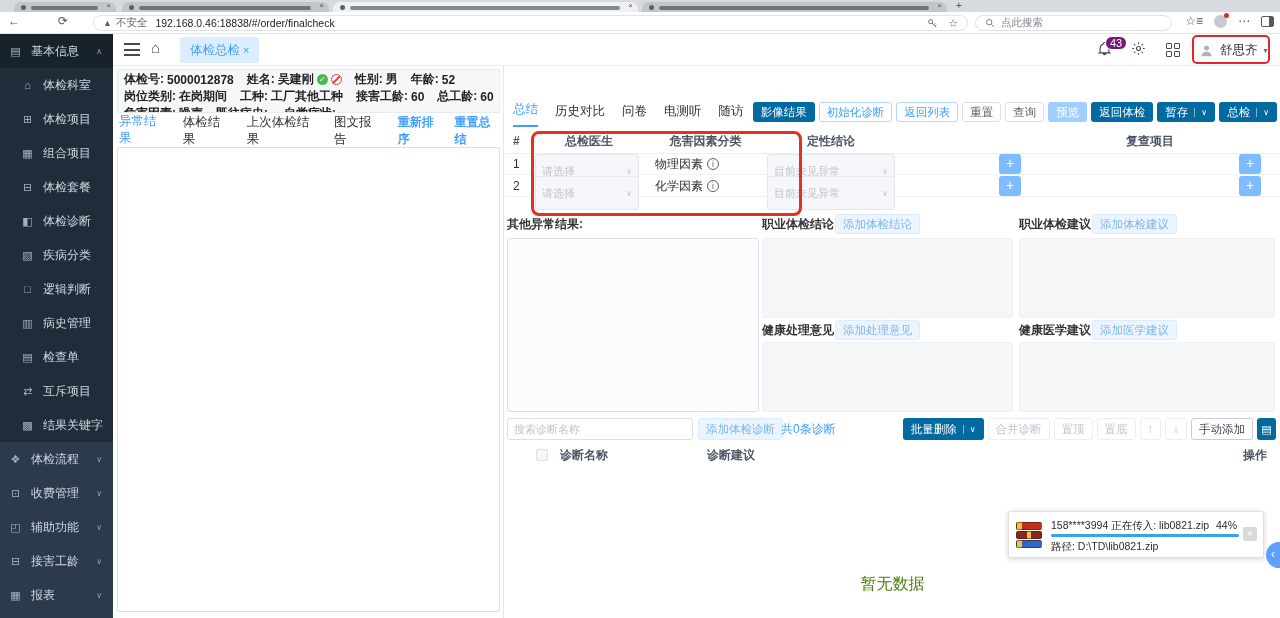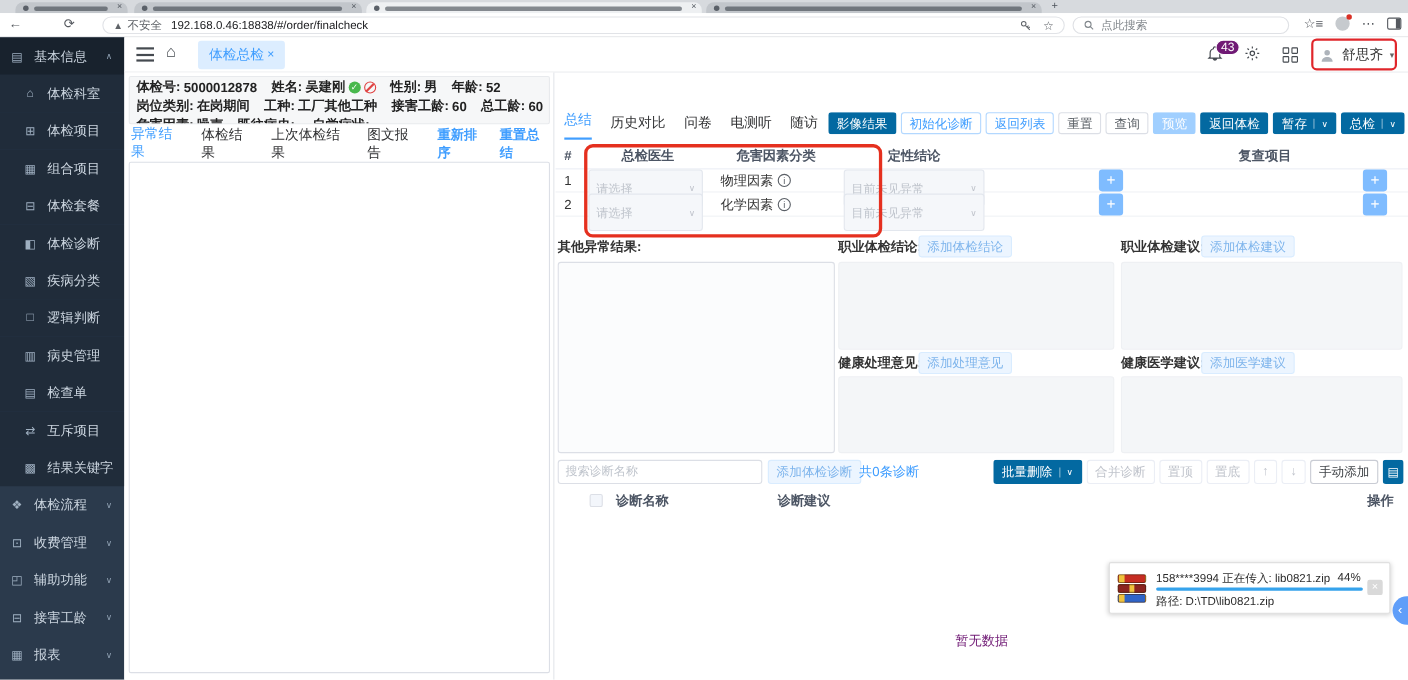--- a/index.html
+++ b/index.html
@@ -113,21 +113,21 @@
   .daddbtn { position:absolute; left:193px; top:318px; height:22px; }
   .dcount { position:absolute; left:276px; top:318px; line-height:22px; color:#409eff; font-size:12px; }
   .dtools { position:absolute; right:4px; top:318px; display:flex; gap:4px; }
   .dtools .btn { height:22px; }
   .listic { width:19px; padding:0; font-size:11px; }
 
   
   .dhead { position:absolute; left:0; top:344px; width:775px; height:22px; }
   .dcheck { position:absolute; left:31px; top:5px; width:12px; height:12px; border:1px solid #dcdfe6; border-radius:2px; background:#f3f6fb; }
   .dcol { position:absolute; font-weight:700; color:#4c5564; line-height:22px; }
-  .dempty { position:absolute; left:0; top:474px; width:775px; text-align:center; color:#701a75; font-size:12px; }
+  .dempty { position:absolute; left:0; top:474px; width:775px; text-align:center; color:#4d7c0f; font-size:16px; }
 
   
   .wpopup { position:absolute; left:503px; top:411px; width:256px; height:47px; background:#fff; border:1px solid #e0e0e0; border-radius:2px; box-shadow:0 1px 5px rgba(0,0,0,.18); }
   .wricon { position:absolute; left:6px; top:9px; width:28px; height:28px; }
   .wricon i { position:absolute; left:1px; right:1px; height:8px; border-radius:2px; border:1px solid rgba(60,30,10,.55); }
   .wr1 { top:1px; background:linear-gradient(90deg,#f0c23c 0 22%,#c62d22 22%); }
   .wr2 { top:10px; background:linear-gradient(90deg,#8c2420 0 40%,#f0c23c 40% 58%,#8c2420 58%); }
   .wr3 { top:19px; background:linear-gradient(90deg,#f0c23c 0 22%,#2f64c8 22%); }
   .wline1 { position:absolute; left:42px; top:7px; right:44px; font-size:10.5px; color:#2c2c2c; white-space:nowrap; overflow:hidden; }
   .wpct { position:absolute; right:26px; top:7px; font-size:10.5px; color:#2c2c2c; }

